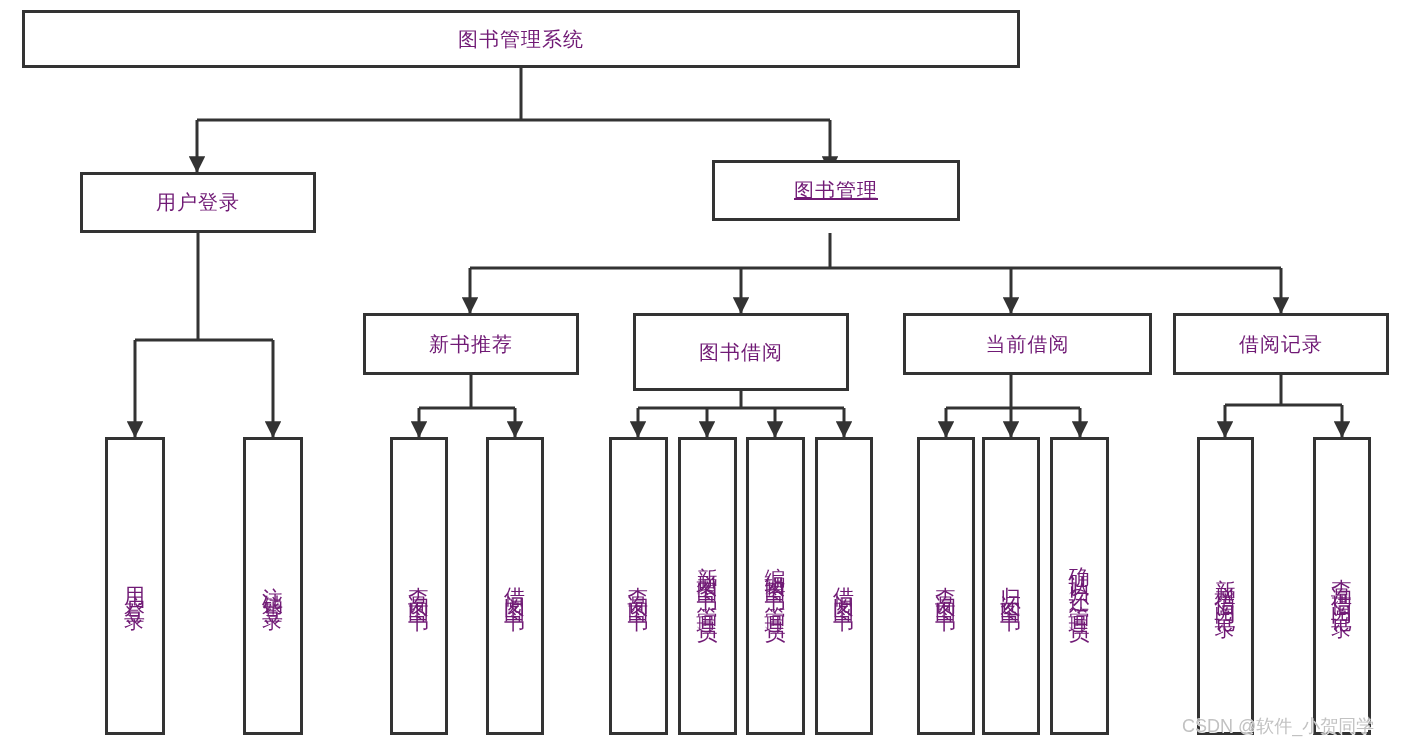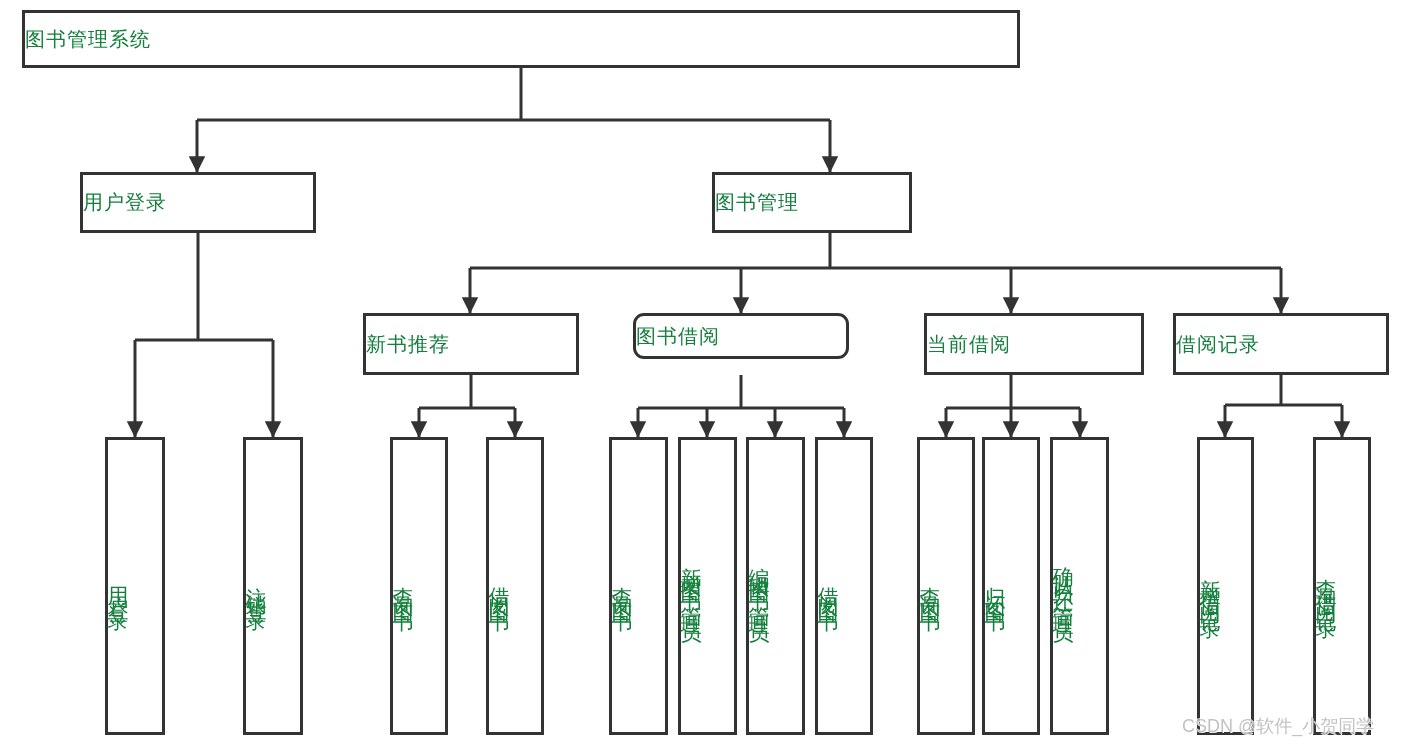--- a/index.html
+++ b/index.html
@@ -21,21 +21,22 @@
     stroke-width: 3;
     fill: none;
   }
   .node {
     position: absolute;
     background: #ffffff;
     border: 3px solid #333333;
     box-sizing: border-box;
     display: flex;
     align-items: center;
-    color: #15803d;
+    justify-content: center;
+    color: #701a75;
   }
   .hbox { font-size: 20px; letter-spacing: 1px; }
   .vbox .vlabel {
     writing-mode: vertical-rl;
     text-orientation: mixed;
     font-size: 21px;
     letter-spacing: 8px;
     line-height: 1;
     white-space: nowrap;
   }
@@ -96,31 +97,31 @@
     <path class="wire" d="M1342 405 V437" marker-end="url(#arrow)"></path>
   </svg>
 
   <div class="node hbox" style="left:22px; top:10px; width:998px; height:58px;">
     <span>图书管理系统</span>
   </div>
 
   <div class="node hbox" style="left:80px; top:172px; width:236px; height:61px;">
     <span>用户登录</span>
   </div>
-  <div class="node hbox" style="left:712px; top:172px; width:200px; height:61px;">
+  <div class="node hbox" style="left:712px; top:160px; width:248px; height:61px;text-decoration:underline;">
     <span>图书管理</span>
   </div>
 
   <div class="node hbox" style="left:363px; top:313px; width:216px; height:62px;font-family:Liberation Mono, monospace;">
     <span>新书推荐</span>
   </div>
-  <div class="node hbox" style="left:633px; top:313px; width:216px; height:46px;border-radius:11px;">
+  <div class="node hbox" style="left:633px; top:313px; width:216px; height:78px;">
     <span>图书借阅</span>
   </div>
-  <div class="node hbox" style="left:924px; top:313px; width:220px; height:62px;">
+  <div class="node hbox" style="left:903px; top:313px; width:249px; height:62px;">
     <span>当前借阅</span>
   </div>
   <div class="node hbox" style="left:1173px; top:313px; width:216px; height:62px;">
     <span>借阅记录</span>
   </div>
 
   <div class="node vbox" style="left:105px; top:437px; width:60px; height:298px;">
     <span class="vlabel">用户登录</span>
   </div>
   <div class="node vbox" style="left:243px; top:437px; width:60px; height:298px;">

